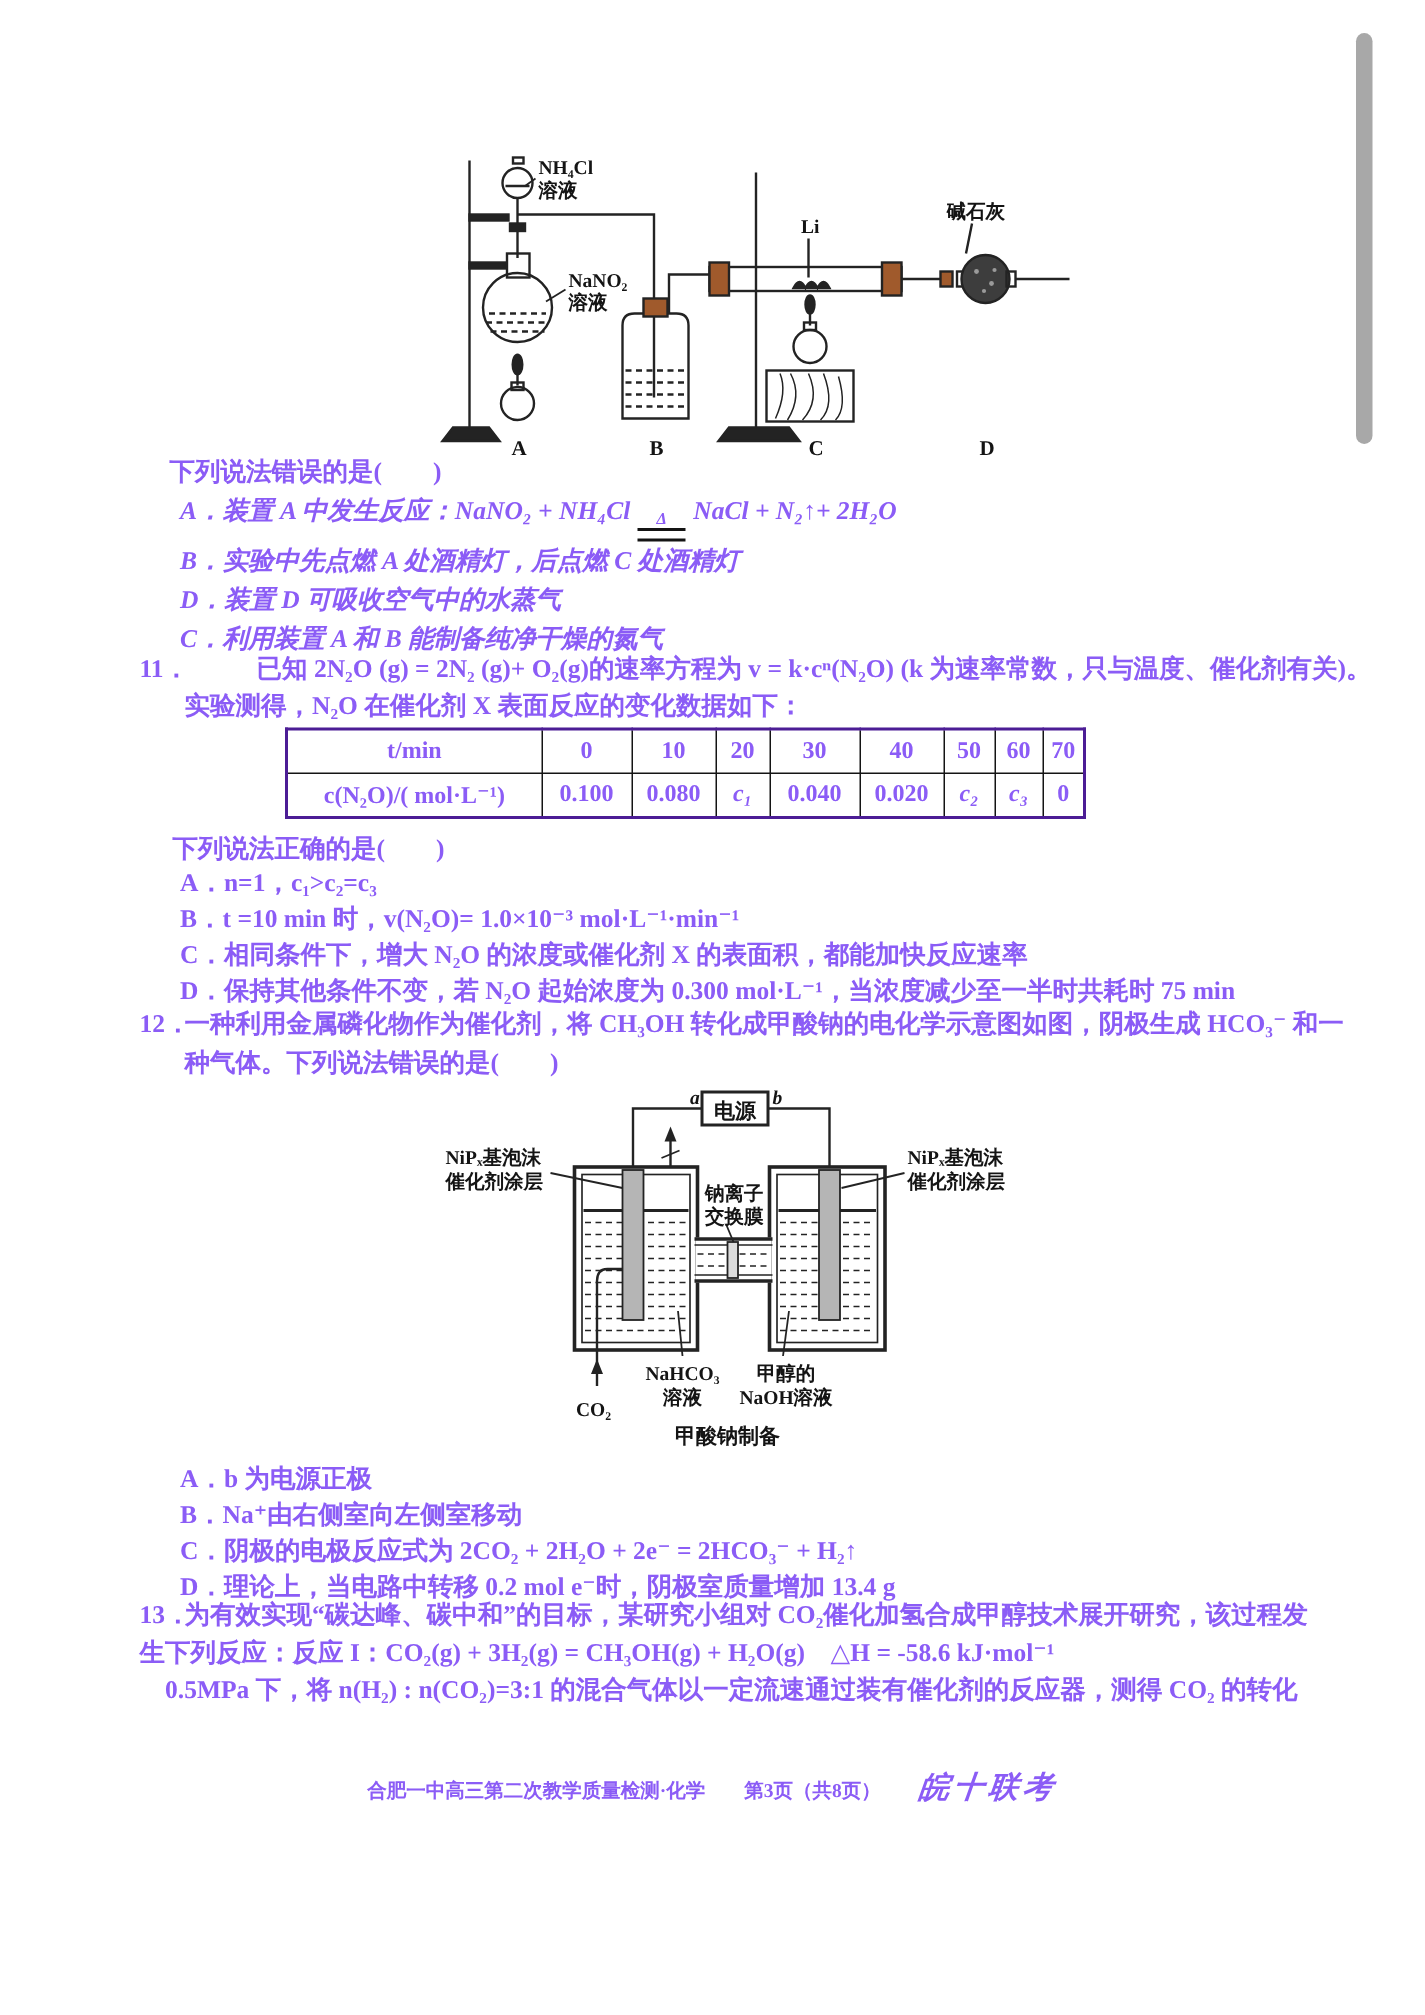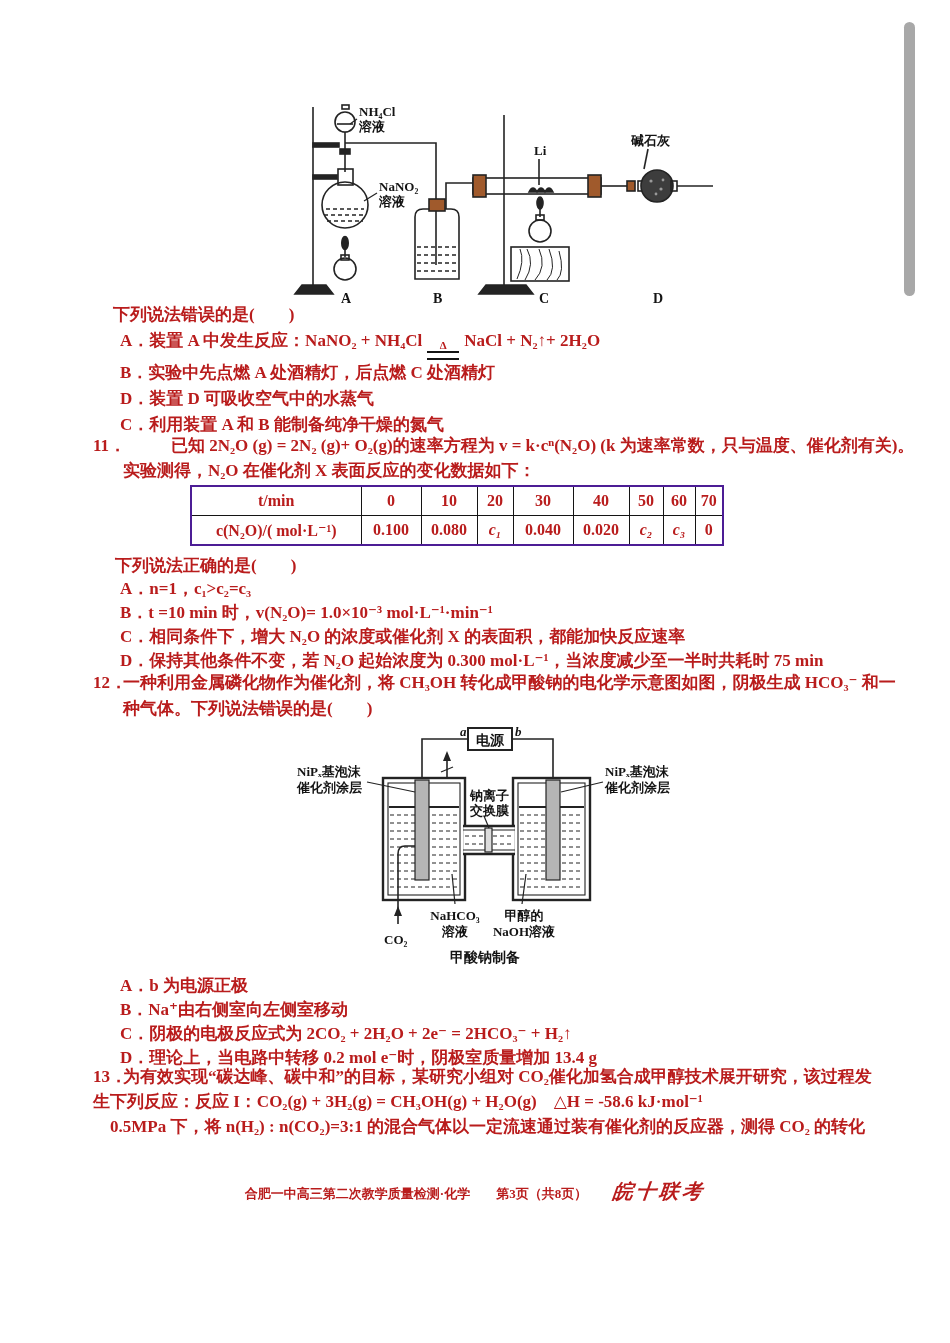--- a/index.html
+++ b/index.html
@@ -1,17 +1,17 @@
 <!DOCTYPE html>
 <html><head>
 <meta charset="utf-8">
 <style>
   html,body{margin:0;padding:0;background:#ffffff;}
   .page{position:relative;width:950px;height:1343px;background:#fff;overflow:hidden;
-        font-family:"Liberation Serif","DejaVu Serif",serif;color:#b91c1c;font-weight:bold;}
+        font-family:"Liberation Serif","DejaVu Serif",serif;color:#8b5cf6;font-weight:bold;}
   .abs{position:absolute;}
   .line{font-size:17px;line-height:26px;white-space:nowrap;}
   .q-row{display:flex;align-items:flex-start;}
   .q-num{width:30px;flex:0 0 30px;}
   .opts .line{line-height:24px;}
   
   .thumb{position:absolute;left:904px;top:22px;width:11px;height:274px;background:#a8a8a8;border-radius:6px;}
   
   .deq{display:inline-flex;flex-direction:column;align-items:center;vertical-align:-3px;margin:0 5px;}
   .deq .dd{font-size:11px;line-height:10px;}
@@ -112,21 +112,21 @@
     <text x="241" y="58" font-size="13">Li</text>
     <text x="338" y="48" font-size="13">碱石灰</text>
     <text x="48" y="206" font-size="14">A</text>
     <text x="140" y="206" font-size="14">B</text>
     <text x="246" y="206" font-size="14">C</text>
     <text x="360" y="206" font-size="14">D</text>
   </svg>
 
   <div class="abs" style="left:113px;top:302px;width:790px;">
     <div class="line">下列说法错误的是(　　)</div>
-    <div style="margin-left:7px;">
+    <div style="margin-left:7px;font-style:italic;">
       <div class="line"><span>A．装置 A 中发生反应：NaNO₂ + NH₄Cl</span><span class="deq">
             <span class="dd">Δ</span>
             <span class="bar"></span>
           </span><span>NaCl + N₂↑+ 2H₂O</span></div>
       <div class="line">B．实验中先点燃 A 处酒精灯，后点燃 C 处酒精灯</div>
       <div class="line">D．装置 D 可吸收空气中的水蒸气</div>
       <div class="line">C．利用装置 A 和 B 能制备纯净干燥的氮气</div>
     </div>
   </div>
 

